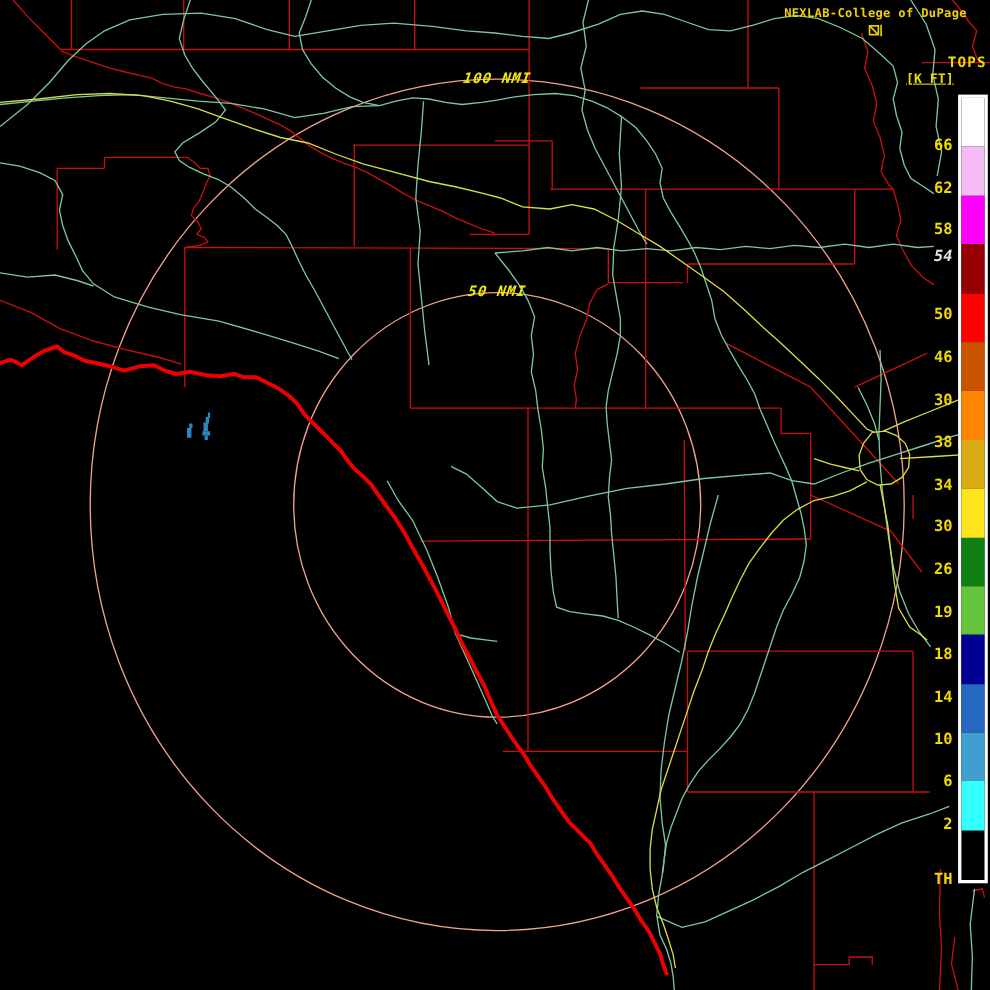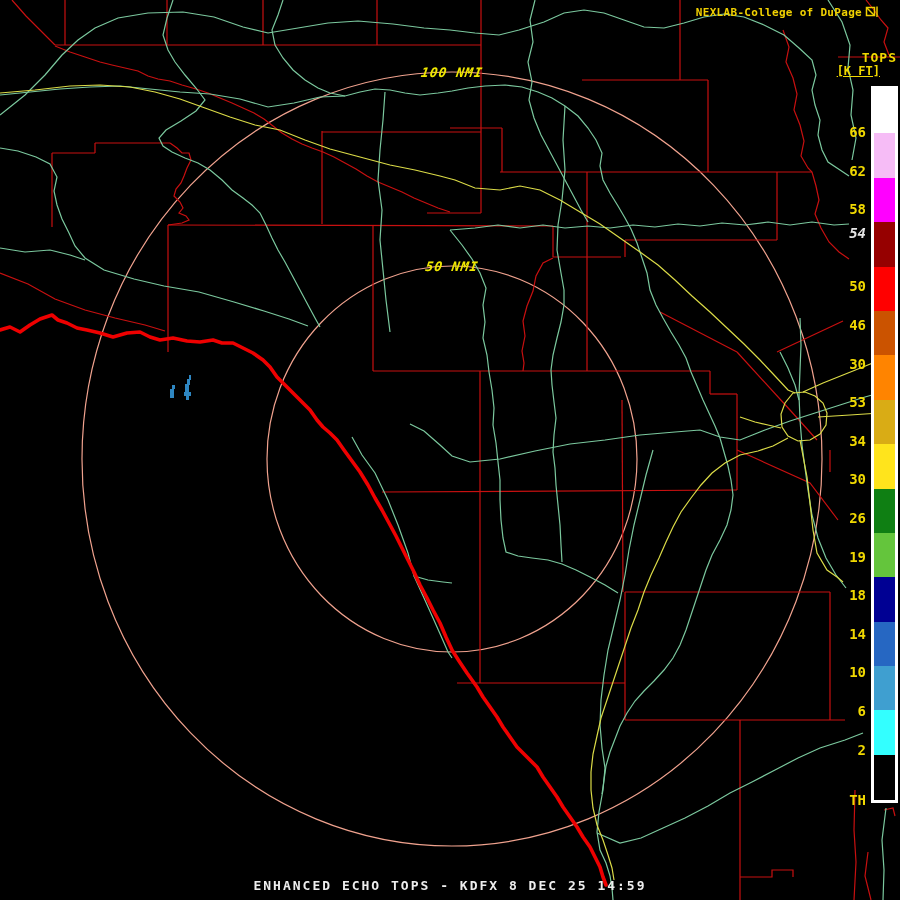--- a/index.html
+++ b/index.html
@@ -4,21 +4,21 @@
 <style>
   html,body{margin:0;padding:0;background:#000;}
   #app{position:relative;width:900px;height:900px;background:#000;overflow:hidden;
        font-family:"DejaVu Sans Mono","Liberation Mono",monospace;}
   #map-svg{position:absolute;left:0;top:0;}
   .ring-label{position:absolute;font:bold italic 13px "DejaVu Sans Mono",monospace;
        letter-spacing:1px;transform:translate(-50%,-50%) skewX(-8deg);white-space:nowrap;}
   #branding{position:absolute;top:5px;right:21px;display:flex;align-items:center;gap:3px;
        font:bold 11px "DejaVu Sans Mono",monospace;letter-spacing:0.3px;white-space:nowrap;}
   #scale-title{position:absolute;top:50px;right:3px;font:bold 13px "DejaVu Sans Mono",monospace;letter-spacing:1px;}
-  #scale-units{position:absolute;top:64px;right:20px;font:bold 12px "DejaVu Sans Mono",monospace;text-decoration:underline;}
+  #scale-units{position:absolute;top:64px;right:33px;font:bold 12px "DejaVu Sans Mono",monospace;text-decoration:underline;}
   #colorbar{position:absolute;left:871px;top:86px;width:21px;height:711px;border:3px solid #fff;
        background:#000;display:flex;flex-direction:column;}
   .band{width:100%;height:44.4px;flex:none;}
   .tick{position:absolute;right:34px;font:bold 14px "DejaVu Sans Mono",monospace;
        transform:translateY(-50%);white-space:nowrap;margin-top:20px;}
   #title-bar{position:absolute;bottom:7px;left:0;width:100%;text-align:center;
        font:bold 13px "DejaVu Sans Mono",monospace;letter-spacing:2px;}
 </style>
 </head>
 <body>
@@ -137,21 +137,21 @@
       <rect x="187" y="379" width="3" height="6"></rect>
       <rect x="189" y="375" width="2" height="5"></rect>
       <rect x="184" y="392" width="7" height="4"></rect>
       <rect x="186" y="396" width="3" height="4"></rect>
     </g>
   </svg>
 
   <div class="ring-label" style="left: 452px; top: 72px; color: rgb(240, 232, 0);">100 NMI</div>
   <div class="ring-label" style="left: 452px; top: 266px; color: rgb(240, 232, 0);">50 NMI</div>
 
-  <div id="branding" style="color: rgb(240, 208, 0);">
+  <div id="branding" style="color: rgb(240, 208, 0); flex-direction: column;">
     <span>NEXLAB-College of DuPage</span>
     <svg width="14" height="14" viewBox="0 0 14 14">
       <rect x="1.5" y="2.5" width="8" height="8" fill="none" stroke="#F0D000" stroke-width="1.5"></rect>
       <line x1="2" y1="3" x2="9" y2="10" stroke="#F0D000" stroke-width="1.5"></line>
       <line x1="12" y1="1.5" x2="12" y2="12" stroke="#F0D000" stroke-width="1.5"></line>
     </svg>
   </div>
 
   <div id="scale-title" style="color: rgb(240, 216, 0);">TOPS</div>
   <div id="scale-units" style="color: rgb(240, 216, 0);">[K FT]</div>
@@ -173,27 +173,26 @@
       <div class="band" style="background: rgb(51, 255, 255);"></div>
     </div>
   <div id="scale-ticks">
       <span class="tick" style="top: 112px; color: rgb(240, 216, 0);">66</span>
       <span class="tick" style="top: 150.6px; color: rgb(240, 216, 0);">62</span>
       <span class="tick" style="top: 189.2px; color: rgb(240, 216, 0);">58</span>
       <span class="tick" style="top: 213px; color: #e5e5e5; font-style: italic;">54</span>
       <span class="tick" style="top: 266.4px; color: rgb(240, 216, 0);">50</span>
       <span class="tick" style="top: 305px; color: rgb(240, 216, 0);">46</span>
       <span class="tick" style="top: 343.6px; color: rgb(240, 216, 0);">30</span>
-      <span class="tick" style="top: 382.2px; color: rgb(240, 216, 0);">53</span>
+      <span class="tick" style="top: 382.2px; color: rgb(240, 216, 0);">38</span>
       <span class="tick" style="top: 420.8px; color: rgb(240, 216, 0);">34</span>
       <span class="tick" style="top: 459.4px; color: rgb(240, 216, 0); text-align: right;">30</span>
       <span class="tick" style="top: 498px; color: rgb(240, 216, 0);">26</span>
       <span class="tick" style="top: 536.6px; color: rgb(240, 216, 0);">19</span>
       <span class="tick" style="top: 575.2px; color: rgb(240, 216, 0);">18</span>
       <span class="tick" style="top: 613.8px; color: rgb(240, 216, 0);">14</span>
       <span class="tick" style="top: 652.4px; color: rgb(240, 216, 0);">10</span>
       <span class="tick" style="top: 691px; color: rgb(240, 216, 0);">6</span>
       <span class="tick" style="top: 729.6px; color: rgb(240, 216, 0);">2</span>
     </div>
   <span class="tick" id="th-label" style="top: 780px; color: rgb(240, 216, 0);">TH</span>
 
-  <div id="title-bar" style="color: rgb(237, 237, 237);">ENHANCED ECHO TOPS - KDFX 8 DEC 25 14:59</div>
 </div>
 
 </body></html>

